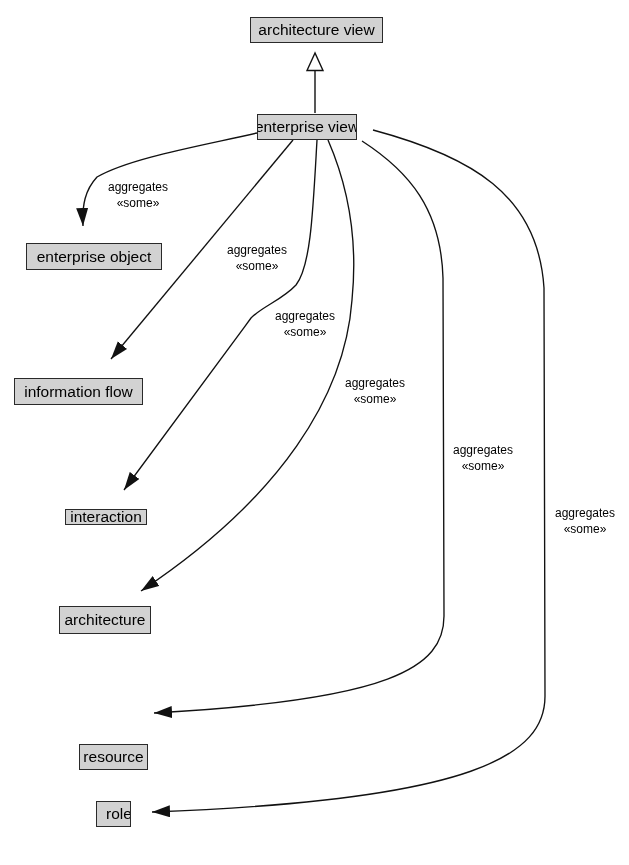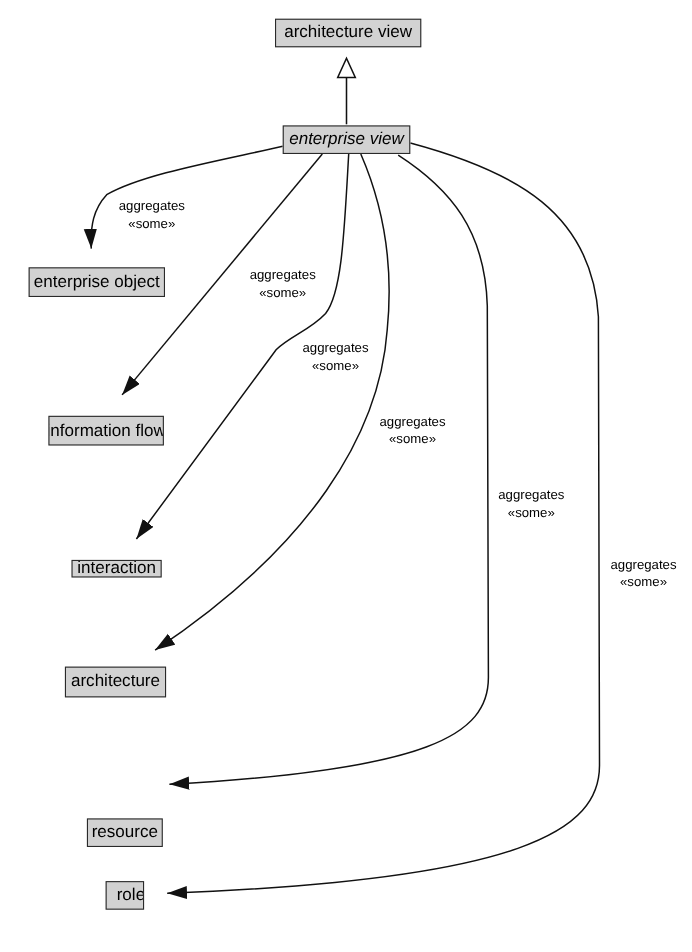--- a/index.html
+++ b/index.html
@@ -62,23 +62,23 @@
         <path d="M 362 141 C 410 172 441 210 443 278 L 444 616 C 444 668 390 700 154 713" fill="none" stroke="#111111" stroke-width="1.35" marker-end="url(#mArrow)"></path>
         <path d="M 373 130 C 470 156 538 194 544 288 L 545 696 C 545 754 478 800 152 812" fill="none" stroke="#111111" stroke-width="1.35" marker-end="url(#mArrow)"></path>
       </g>
     <g id="generalization-group">
       <line id="gen-shaft" x1="315" y1="113" x2="315" y2="70.5" stroke="#111111" stroke-width="1.4"></line>
       <polygon id="gen-tri" points="315,53 307,70.5 323,70.5" fill="#ffffff" stroke="#111111" stroke-width="1.4"></polygon>
     </g>
   </svg>
   <div id="node-layer">
       <div class="node" style="left: 250px; top: 17px; width: 133px; height: 26px;">architecture view</div>
-      <div class="node" style="left: 257px; top: 114px; width: 116px; height: 26px; font-style: italic;">enterprise view</div>
-      <div class="node" style="left: 26px; top: 243px; width: 124px; height: 27px;">enterprise object</div>
-      <div class="node" style="left: 44px; top: 378px; width: 105px; height: 27px;">information flow</div>
+      <div class="node" style="left: 257px; top: 114px; width: 100px; height: 26px;">enterprise view</div>
+      <div class="node" style="left: 26px; top: 243px; width: 136px; height: 27px;">enterprise object</div>
+      <div class="node" style="left: 14px; top: 378px; width: 129px; height: 27px;">information flow</div>
       <div class="node" style="left: 65px; top: 509px; width: 82px; height: 16px;">interaction</div>
       <div class="node" style="left: 59px; top: 606px; width: 92px; height: 28px;">architecture</div>
       <div class="node" style="left: 79px; top: 744px; width: 69px; height: 26px;">resource</div>
       <div class="node" style="left: 96px; top: 801px; width: 35px; height: 26px; padding-left: 11px;">role</div>
     </div>
   <div id="label-layer">
       <div class="edge-label" style="left: 138px; top: 179px;">
         <div>aggregates</div>
         <div>«some»</div>
       </div>

